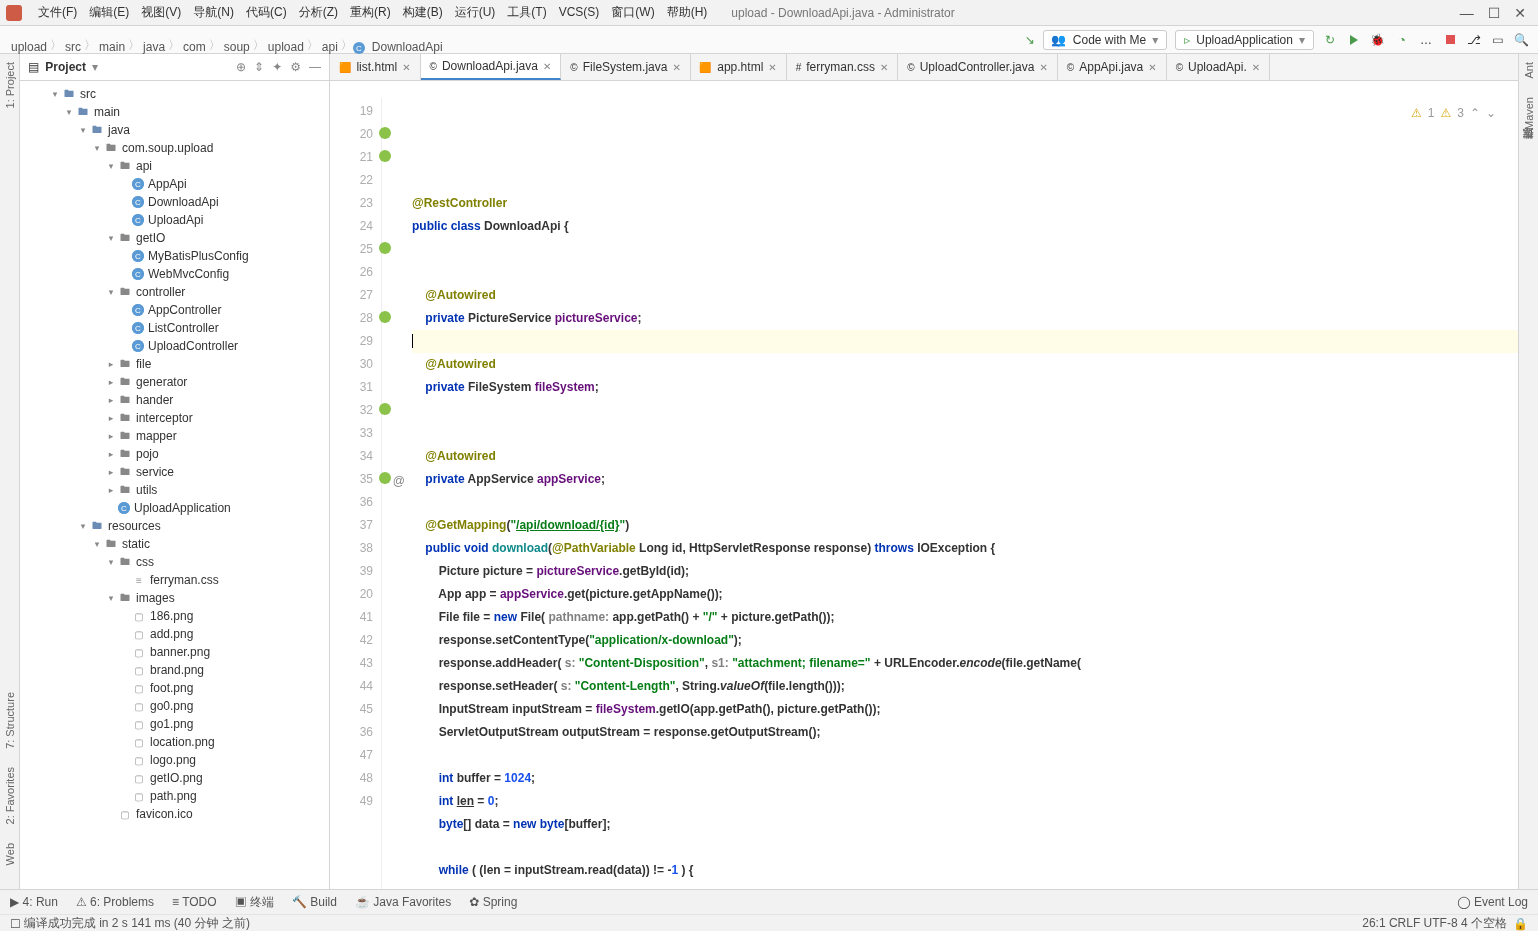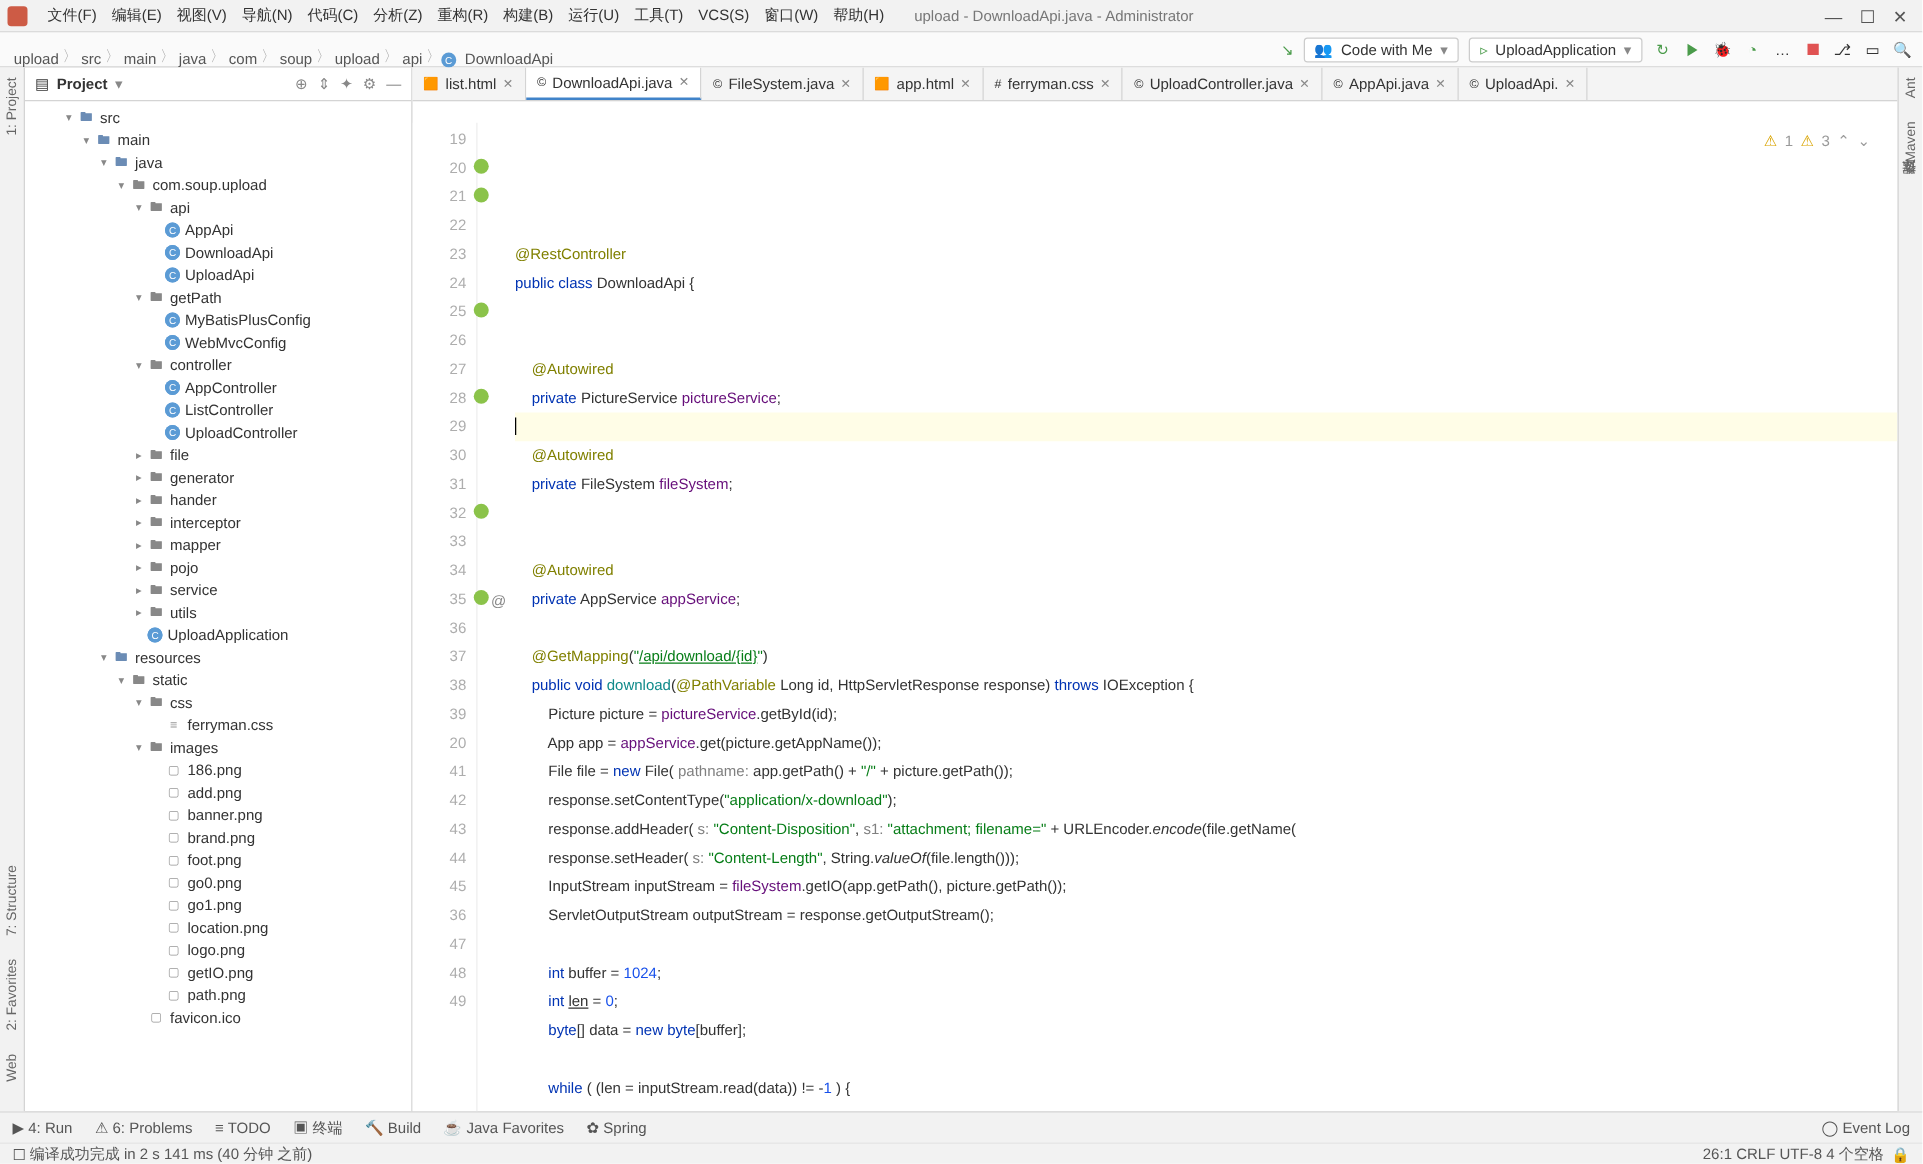--- a/index.html
+++ b/index.html
@@ -37,21 +37,21 @@
 .editor { flex:1; display:flex; flex-direction:column; }
 .tabs { height:27px; display:flex; align-items:stretch; border-bottom:1px solid #d4d4d4; background:#f4f4f4; overflow:hidden; }
 .tab { display:flex; align-items:center; gap:5px; padding:0 9px; border-right:1px solid #d4d4d4; cursor:pointer; white-space:nowrap; }
 .tab.active { background:#fff; border-bottom:2px solid #4083c9; }
 .tab .close { color:#888; font-size:10px; }
 .code-area { flex:1; display:flex; overflow:hidden; position:relative;margin-top:17px; }
 .gutter { width:52px; background:#fff; border-right:1px solid #eee; text-align:right; padding-right:8px; color:#adadad; font-family:Menlo,Consolas,monospace; font-size:12px; line-height:23px; padding-top:2px; }
 .gutter .gl { height:23px; position:relative; }
 .gutter .gmark { position:absolute; right:-18px; top:4px; width:12px; height:12px; border-radius:50%; background:#8bc34a; font-size:8px; }
 .code { flex:1; font-family:Menlo,Consolas,monospace; font-size:13px; line-height:23px; padding:2px 0 0 30px; white-space:pre; overflow:hidden; position:relative; }
-.code .line { height:23px; }
+.code .line { height:23px;font-weight:bold; }
 .code .hl { background:#fffde7; }
 .k-anno { color:#808000; }
 .k-blue { color:#0033b3; }
 .k-str { color:#067d17; }
 .k-teal { color:#0f8a8a; }
 .k-gray { color:#808080; }
 .k-num { color:#1750eb; }
 .k-field { color:#660e7a; }
 .caret { border-left:1px solid #000; }
 .inspect { position:absolute; top:4px; right:22px; font-size:11px; color:#999; display:flex; gap:6px; align-items:center; }
@@ -197,21 +197,21 @@
         <div class="tree-row" style="padding-left: 98px;">
           <span class="tw"></span>
           <span class="node-icon cls">
             <span class="cls">C</span>
           </span>
           <span>UploadApi</span>
         </div>
         <div class="tree-row" style="padding-left: 84px;">
           <span class="tw">▾</span>
           <span class="node-icon folder-g">🖿</span>
-          <span>getPath</span>
+          <span>getIO</span>
         </div>
         <div class="tree-row" style="padding-left: 98px;">
           <span class="tw"></span>
           <span class="node-icon cls">
             <span class="cls">C</span>
           </span>
           <span>MyBatisPlusConfig</span>
         </div>
         <div class="tree-row" style="padding-left: 98px;">
           <span class="tw"></span>

